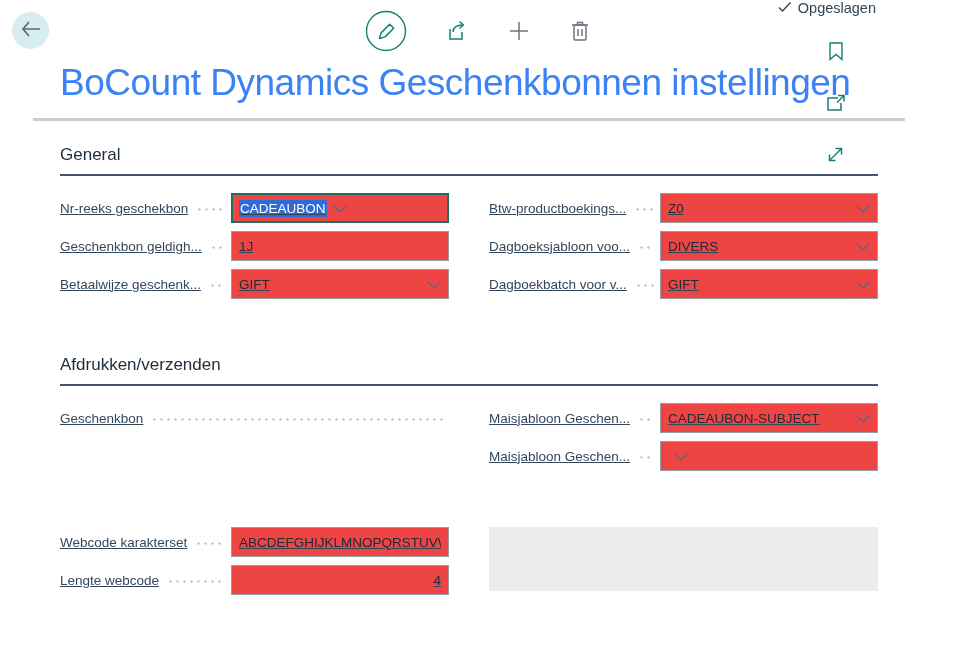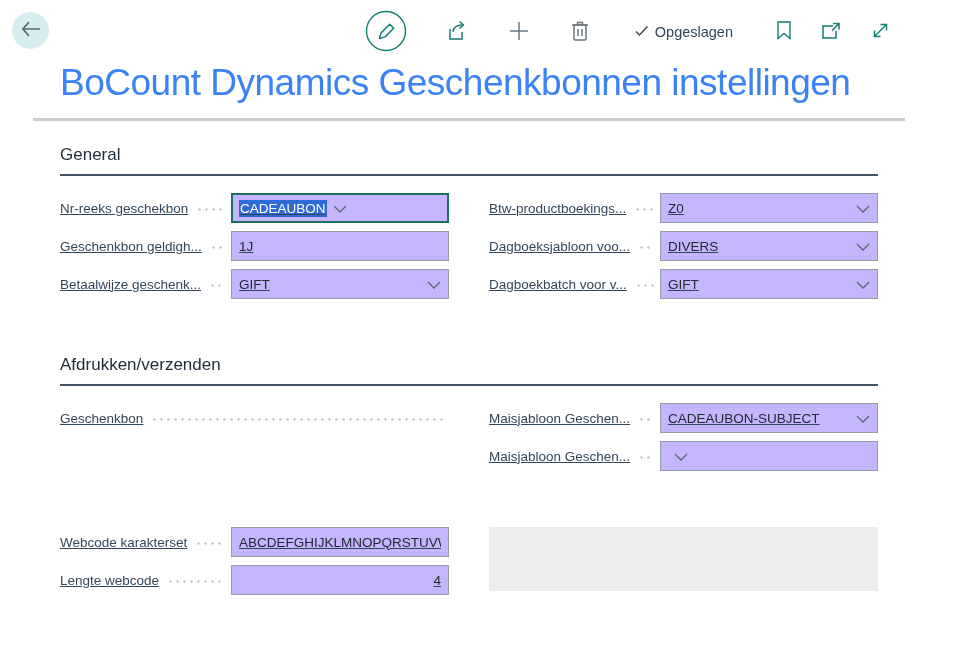--- a/index.html
+++ b/index.html
@@ -9,21 +9,21 @@
   
   .toolbar { position:relative; height:64px; display:flex; align-items:center; }
   .back-btn { position:absolute; left:12px; top:12px; width:37px; height:37px;
               border-radius:50%; background:#d8edf0; border:none; display:flex;
               align-items:center; justify-content:center; cursor:pointer; }
   .center-actions { position:absolute; left:0; right:0; top:0; height:64px;
               display:flex; align-items:center; justify-content:center; gap:30px; }
   .icon-btn { background:none; border:none; display:flex; align-items:center;
               justify-content:center; cursor:pointer; padding:4px; }
   .right-zone { position:absolute; right:62px; top:0; height:64px; display:flex;
-              align-items:center; gap:22px; }
+              align-items:center; gap:22px;flex-direction:column; }
   .saved { display:flex; align-items:center; gap:6px; font-size:14.5px; color:#32465a; margin-right:18px; }
 
   
   .content { padding:0 78px 0 60px; }
   .page-title { font-size:37px; font-weight:300; letter-spacing:-0.5px; color:#3b82f6;
                 margin-top:-2px; white-space:nowrap; }
   .title-divider { height:3px; background:#c9ced4; margin:14px -27px 0 -27px; }
 
   
   .section { margin-top:24px; }
@@ -32,21 +32,21 @@
                    border-bottom:2px solid #44546a; }
   .rows { display:flex; gap:40px; margin-top:17px; }
   .col { width:389px; display:flex; flex-direction:column; gap:8px; }
 
   .field-row { display:flex; align-items:center; height:30px;text-decoration:underline; }
   .field-label { font-size:13.5px; color:#33475b; white-space:nowrap; }
   .leader { flex:1; height:10px; margin:4px 6px 0 6px;
             background-image:radial-gradient(circle, #c6ccd2 1.1px, transparent 1.45px);
             background-size:7px 7px; background-repeat:repeat-x; background-position:2px 45%; }
   .input { width:218px; min-width:218px; height:30px; border:1px solid #949ca4;
-           background:#c4b5fd; display:flex; align-items:center; padding:0 7px;
+           background:#ef4444; display:flex; align-items:center; padding:0 7px;
            font-size:13.5px; color:#212b36; }
   .input .value { flex:1; white-space:nowrap; overflow:hidden; }
   .input.focused { border:2px solid #1f7060; padding:0 6px; }
   .input .value.selected { flex:0 0 auto; background:#2e6bd6; color:#ffffff; padding:1px 1px; }
   .input.num .value { text-align:right; }
   .chev { flex:0 0 auto; margin-left:6px; }
 
   .placeholder-box { width:389px; height:64px; background:#eaecee; }
   .webcode-rows { display:flex; gap:40px; margin-top:17px; }
 </style>

